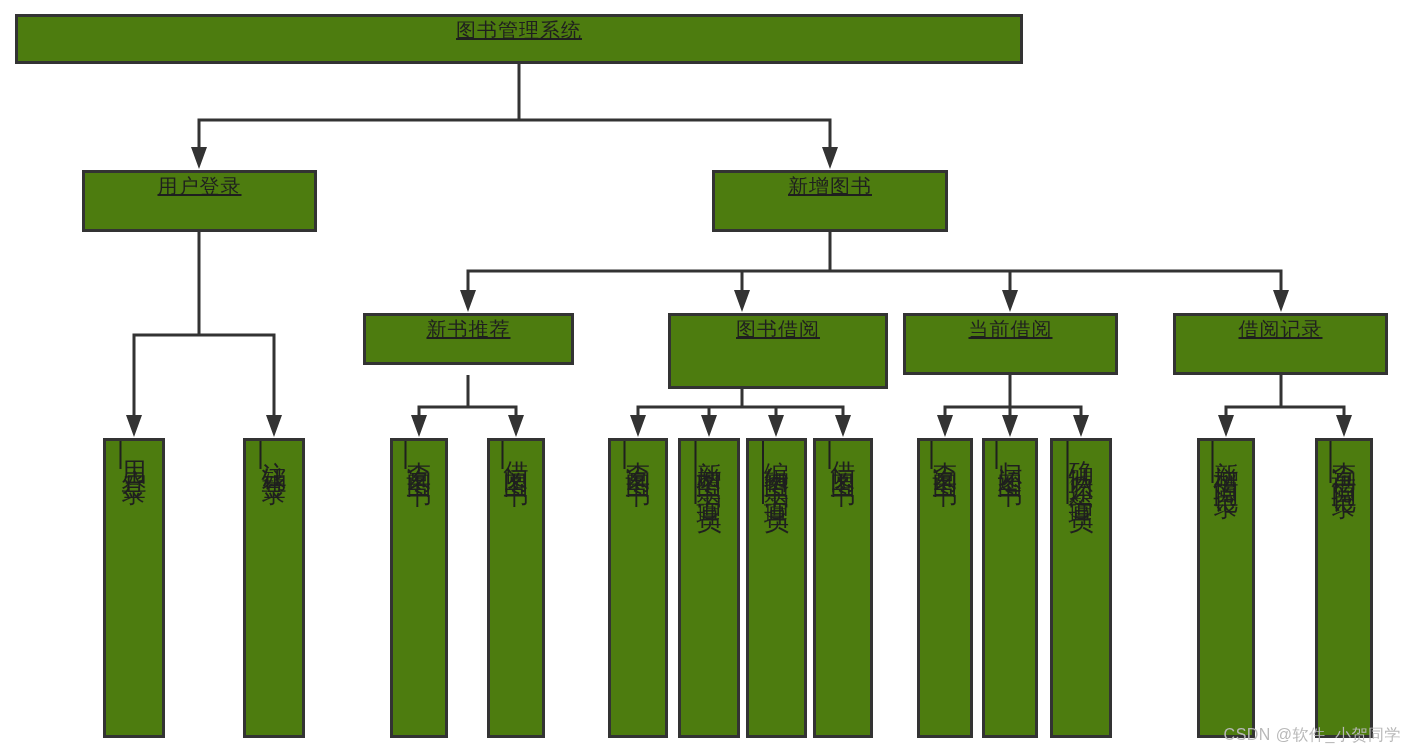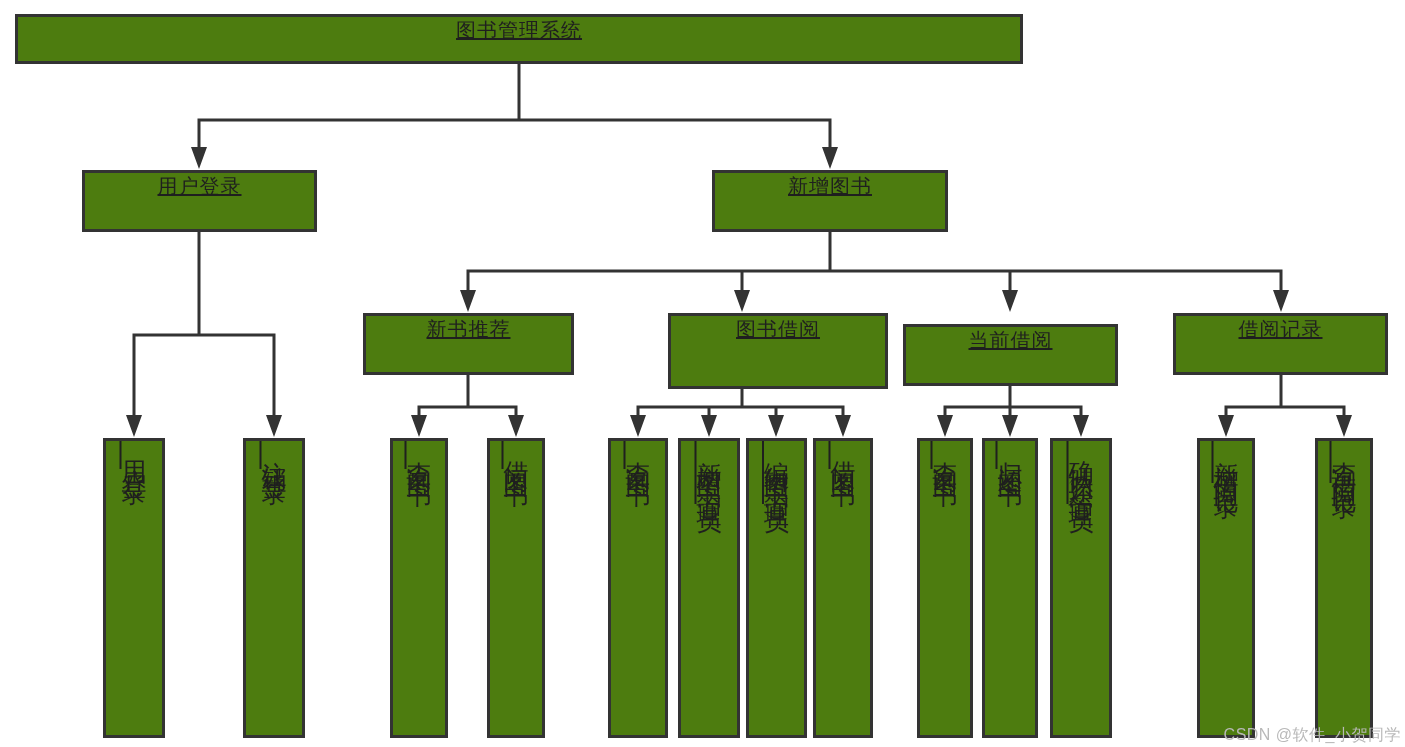--- a/index.html
+++ b/index.html
@@ -98,27 +98,27 @@
     <span>图书管理系统</span>
   </div>
 
   <div class="node hbox" style="left:82px; top:170px; width:235px; height:62px;">
     <span>用户登录</span>
   </div>
   <div class="node hbox" style="left:712px; top:170px; width:236px; height:62px;">
     <span>新增图书</span>
   </div>
 
-  <div class="node hbox" style="left:363px; top:313px; width:211px; height:62px;">
+  <div class="node hbox" style="left:363px; top:313px; width:211px; height:52px;">
     <span>新书推荐</span>
   </div>
   <div class="node hbox" style="left:668px; top:313px; width:220px; height:76px;">
     <span>图书借阅</span>
   </div>
-  <div class="node hbox" style="left:903px; top:313px; width:215px; height:62px;margin-top:11px;">
+  <div class="node hbox" style="left:903px; top:313px; width:215px; height:62px;">
     <span>当前借阅</span>
   </div>
   <div class="node hbox" style="left:1173px; top:313px; width:215px; height:62px;">
     <span>借阅记录</span>
   </div>
 
   <div class="node vbox" style="left:103px; top:438px; width:62px; height:300px;">
     <span class="vtext">用户登录</span>
   </div>
   <div class="node vbox" style="left:243px; top:438px; width:62px; height:300px;">

